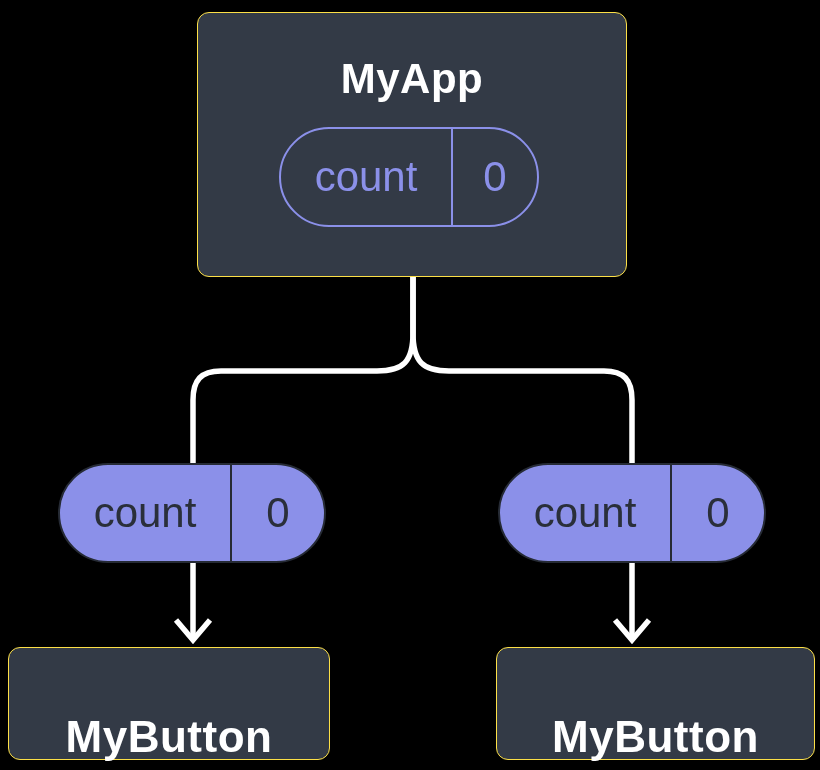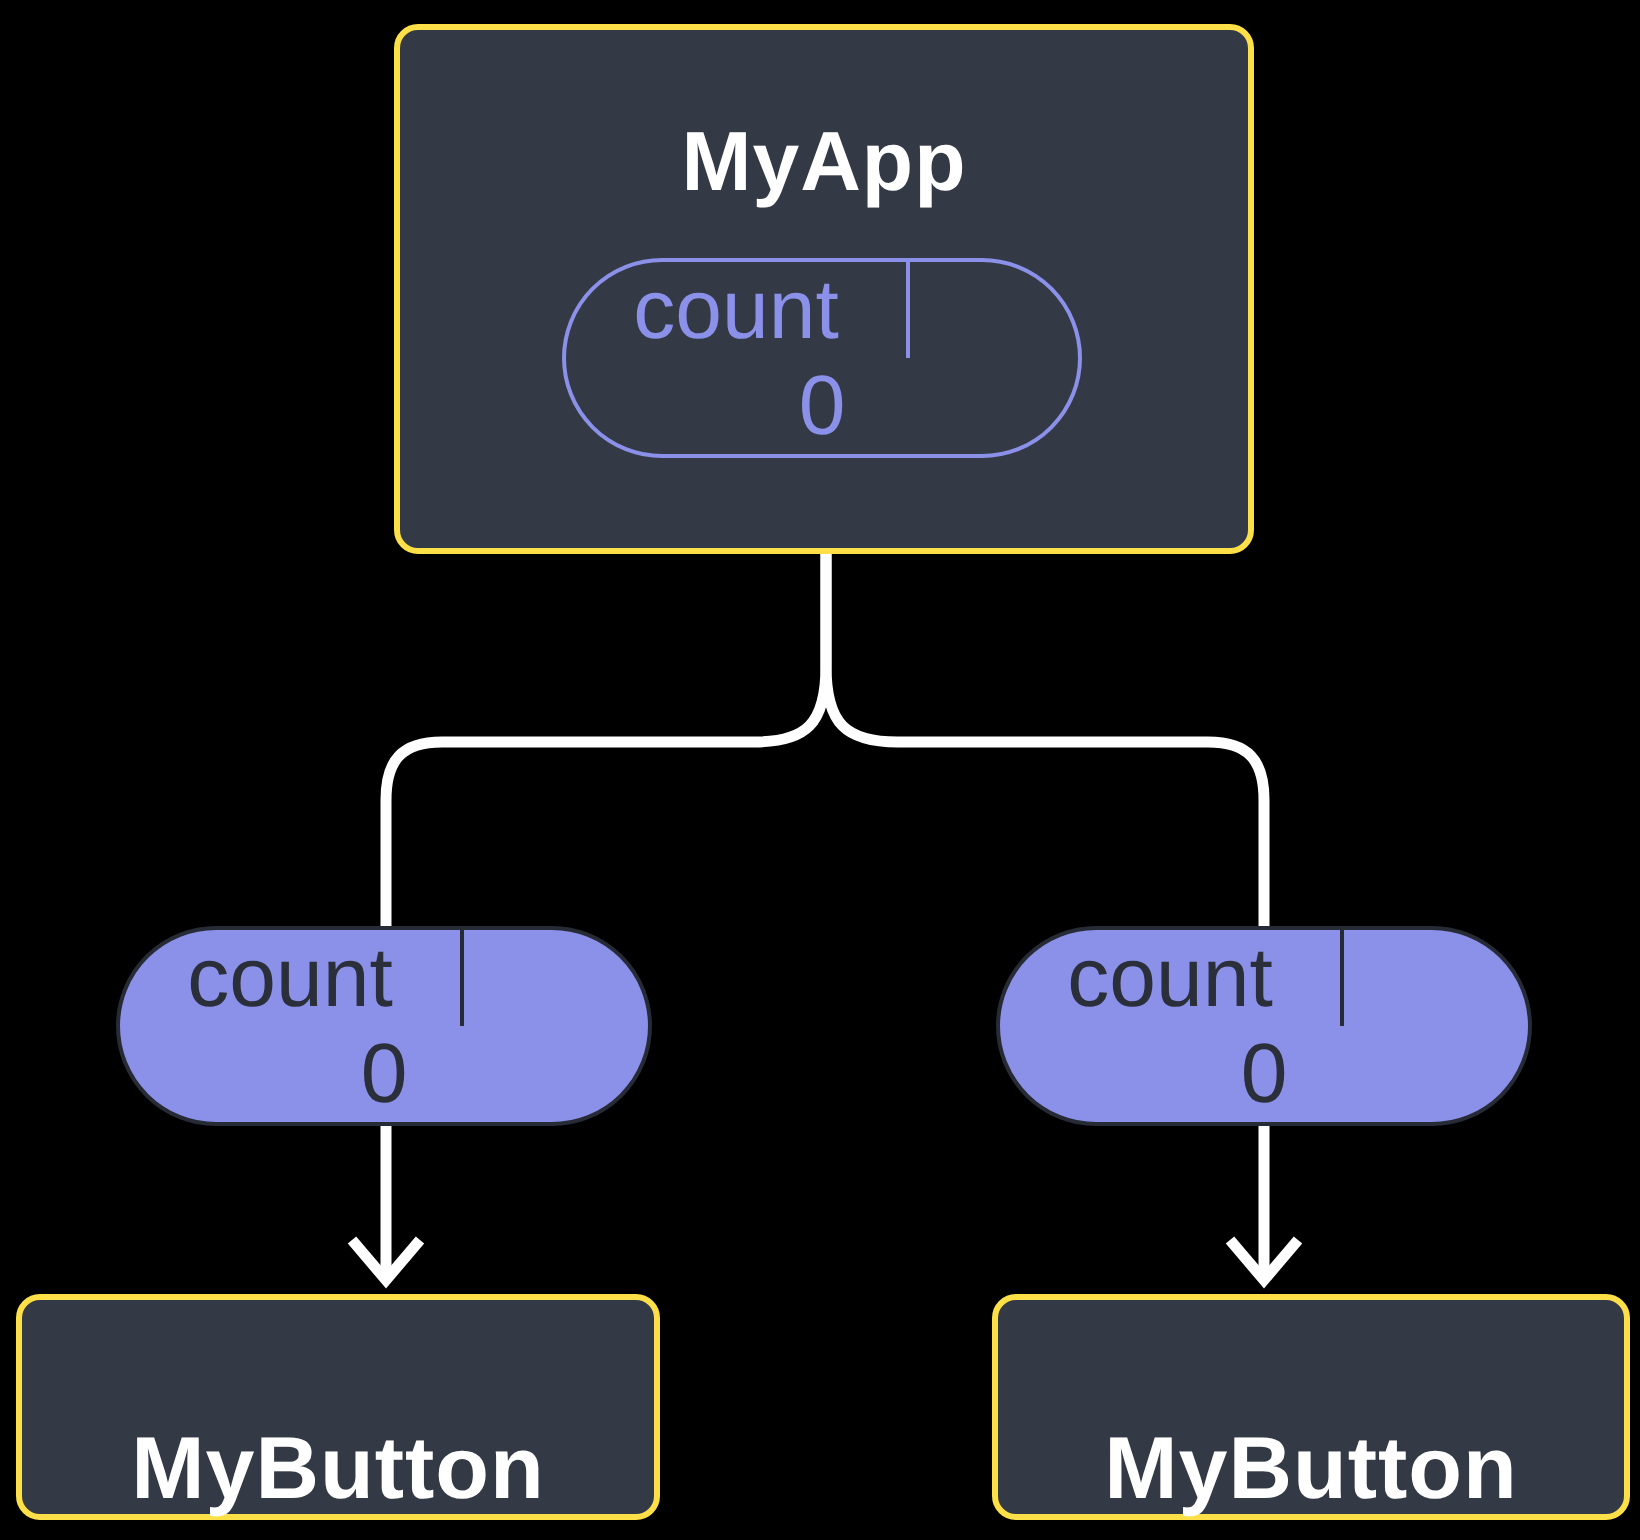--- a/index.html
+++ b/index.html
@@ -18,21 +18,21 @@
   #connector-layer {
     position: absolute;
     left: 0; top: 0;
     width: 820px; height: 770px;
     z-index: 1;
   }
   .node {
     position: absolute;
     box-sizing: border-box;
     background: #333A46;
-    border: 3px solid #fde047;
+    border: 1px solid #fde047;
     border-radius: 12px;
     z-index: 2;
     display: flex;
     flex-direction: column;
     align-items: center;
   }
   .node-title {
     color: #FFFFFF;
     font-weight: 600;
     letter-spacing: 0.5px;
@@ -42,21 +42,20 @@
     width: 430px; height: 265px;
   }
   #myapp-node .node-title {
     margin-top: 45px;
     font-size: 42px;
     line-height: 42px;
   }
   .pill {
     box-sizing: border-box;
     display: flex;
-    flex-direction: column;
     align-items: stretch;
     border-radius: 51px;
     z-index: 3;
   }
   .pill-cell {
     display: flex;
     align-items: center;
     justify-content: center;
     font-size: 42px;
     font-weight: 500;

